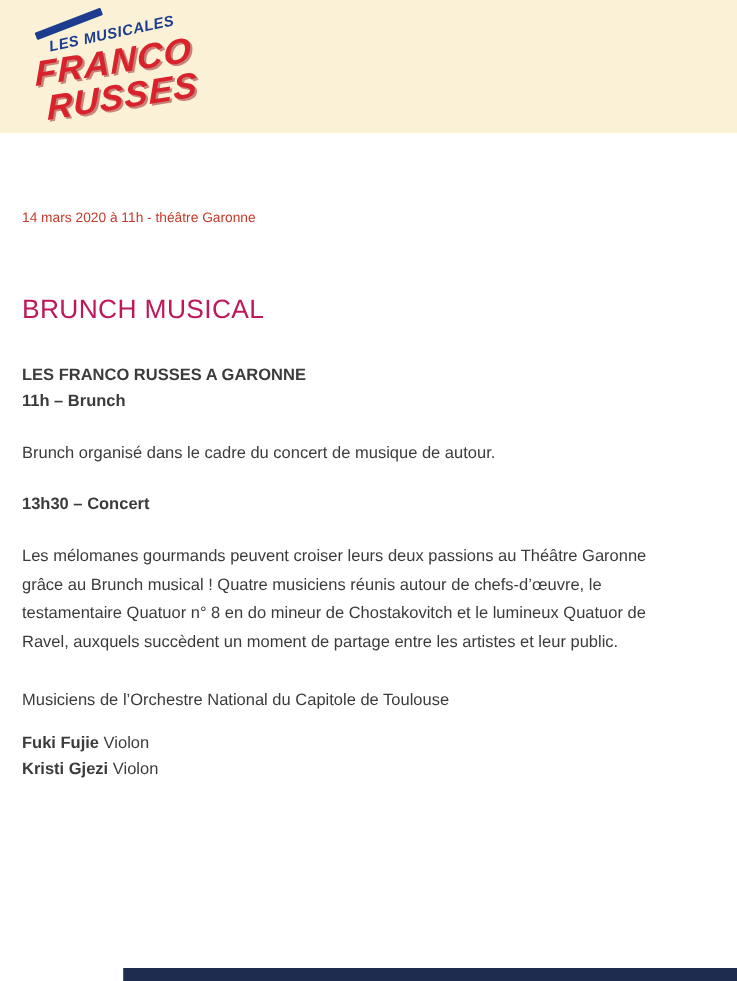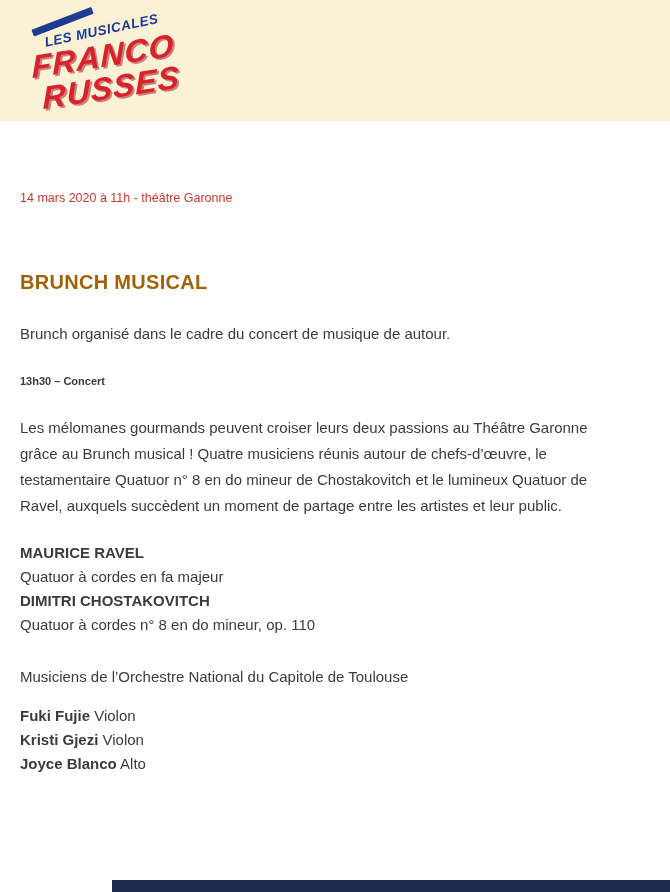--- a/index.html
+++ b/index.html
@@ -72,43 +72,43 @@
     width: 618px;
   }
   .date-line {
     padding-top: 70px;
     margin: 0;
     font-size: 12.5px;
     color: #c43b2b;
   }
   h1.page-title {
     margin: 60px 0 0 0;
-    font-size: 20px;
+    font-size: 24px;
     line-height: 34px;
-    font-weight: bold;
-    color: #a16207;
+    font-weight: normal;
+    color: #be185d;
     letter-spacing: 0.3px;
   }
   .lead {
     margin-top: 30px;
     font-size: 15px;
     line-height: 24px;
     font-weight: bold;
     color: #3b3b3b;
   }
   .para {
     margin-top: 22px;
     font-size: 15px;
     line-height: 26px;
     color: #3b3b3b;
     white-space: pre-line;
   }
   .subhead {
     margin-top: 22px;
-    font-size: 11px;
+    font-size: 15px;
     line-height: 24px;
     font-weight: bold;
   }
   .program {
     margin-top: 22px;
     font-size: 15px;
     line-height: 24px;
   }
   .program .composer { font-weight: bold; }
   .musicians-intro {
@@ -142,37 +142,34 @@
     <div class="logo-word logo-franco">FRANCO</div>
     <div class="logo-word logo-russes">RUSSES</div>
   </div>
 </div>
 
 <div class="content">
   <p class="date-line">14 mars 2020 à 11h - théâtre Garonne</p>
 
   <h1 class="page-title">BRUNCH MUSICAL</h1>
 
+  <div class="lead">
+    <div>LES FRANCO RUSSES A GARONNE</div>
+    <div>11h – Brunch</div>
+  </div>
 
   <p class="para">Brunch organisé dans le cadre du concert de musique de autour.</p>
 
   <p class="subhead">13h30 – Concert</p>
 
   <p class="para">Les mélomanes gourmands peuvent croiser leurs deux passions au Théâtre Garonne grâce au Brunch musical ! Quatre musiciens réunis autour de chefs-d’œuvre, le
 testamentaire Quatuor n° 8 en do mineur de Chostakovitch et le lumineux Quatuor de Ravel, auxquels succèdent un moment de partage entre les artistes et leur public.</p>
 
-  <div class="program">
-    <div class="composer">MAURICE RAVEL</div>
-    <div>Quatuor à cordes en fa majeur</div>
-    <div class="composer">DIMITRI CHOSTAKOVITCH</div>
-    <div>Quatuor à cordes n° 8 en do mineur, op. 110</div>
-  </div>
 
   <p class="musicians-intro">Musiciens de l’Orchestre National du Capitole de Toulouse</p>
 
   <div class="musicians">
     <div><span class="musician-name">Fuki Fujie</span> <span>Violon</span></div>
     <div><span class="musician-name">Kristi Gjezi</span> <span>Violon</span></div>
-    <div><span class="musician-name">Joyce Blanco</span> <span>Alto</span></div>
   </div>
 </div>
 
 <div class="footer-bar"></div>
 
 </body></html>

